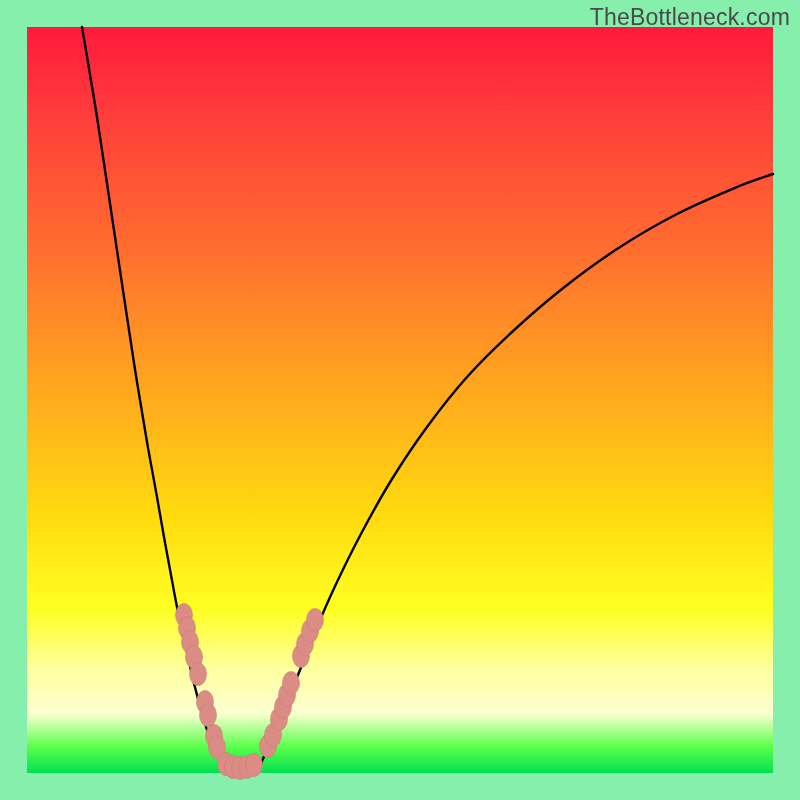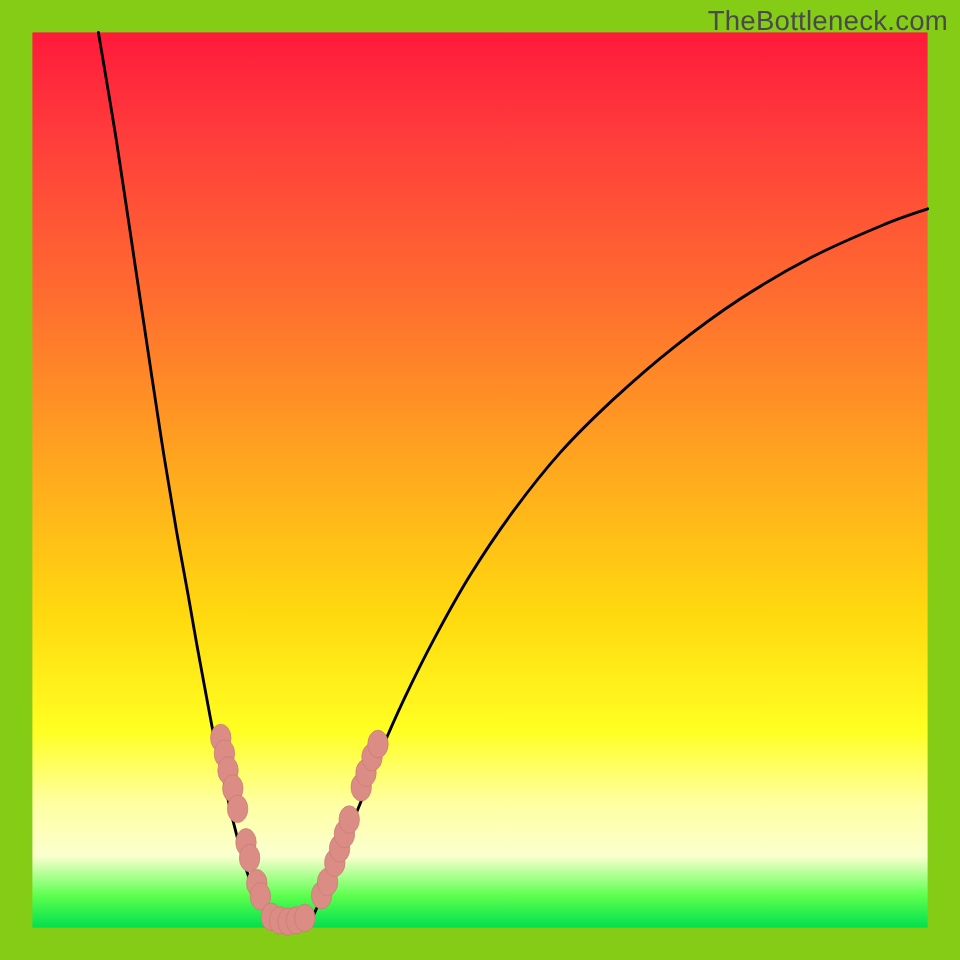--- a/index.html
+++ b/index.html
@@ -7,21 +7,21 @@
     padding: 0;
     width: 800px;
     height: 800px;
     overflow: hidden;
     font-family: Arial, Helvetica, sans-serif;
   }
   .frame {
     position: relative;
     width: 800px;
     height: 800px;
-    background: #84cc16;
+    background: #86efac;
   }
   .plot-area {
     position: absolute;
     left: 27px;
     top: 27px;
     width: 746px;
     height: 746px;
     
     background: linear-gradient(
       to bottom,

